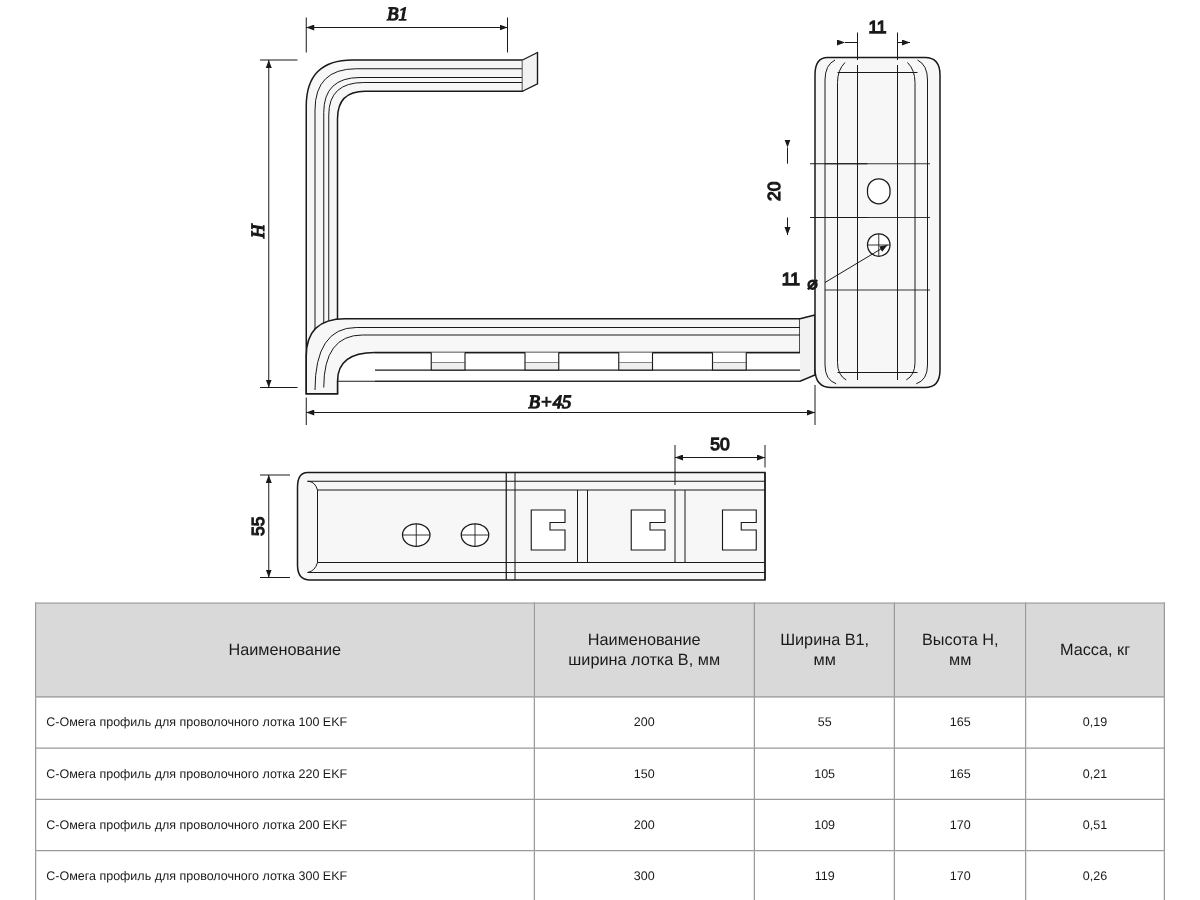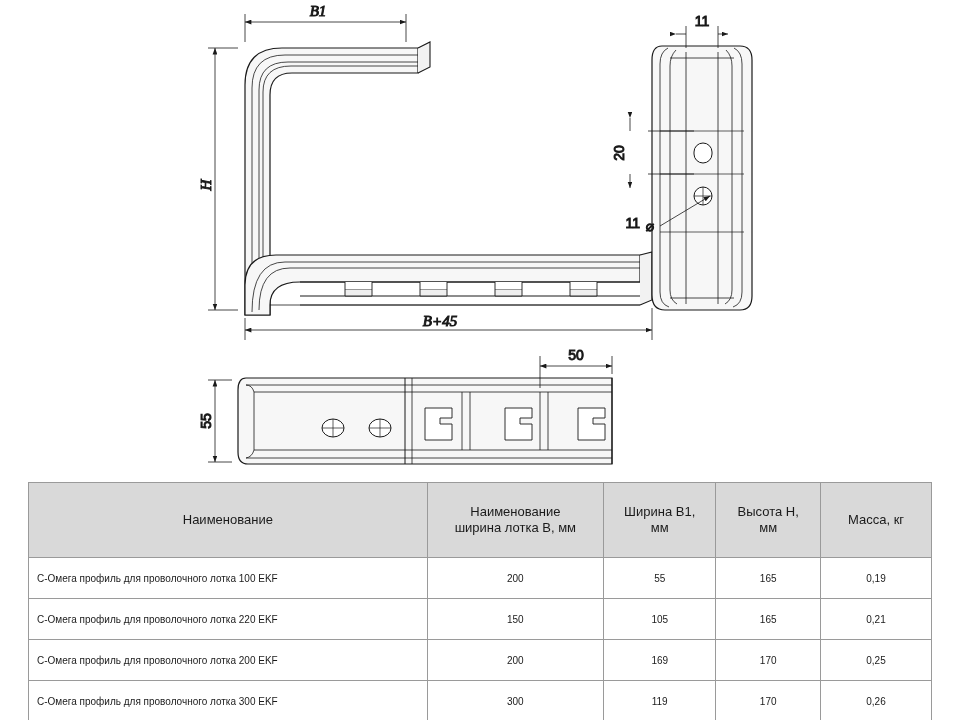--- a/index.html
+++ b/index.html
@@ -278,23 +278,23 @@
       <tr>
         <td class="name">С-Омега профиль для проволочного лотка 220 EKF</td>
         <td>150</td>
         <td>105</td>
         <td>165</td>
         <td>0,21</td>
       </tr>
       <tr>
         <td class="name">С-Омега профиль для проволочного лотка 200 EKF</td>
         <td>200</td>
-        <td>169</td>
+        <td>109</td>
         <td>170</td>
-        <td>0,25</td>
+        <td>0,51</td>
       </tr>
       <tr>
         <td class="name">С-Омега профиль для проволочного лотка 300 EKF</td>
         <td>300</td>
         <td>119</td>
         <td>170</td>
         <td>0,26</td>
       </tr>
 
     </tbody>

